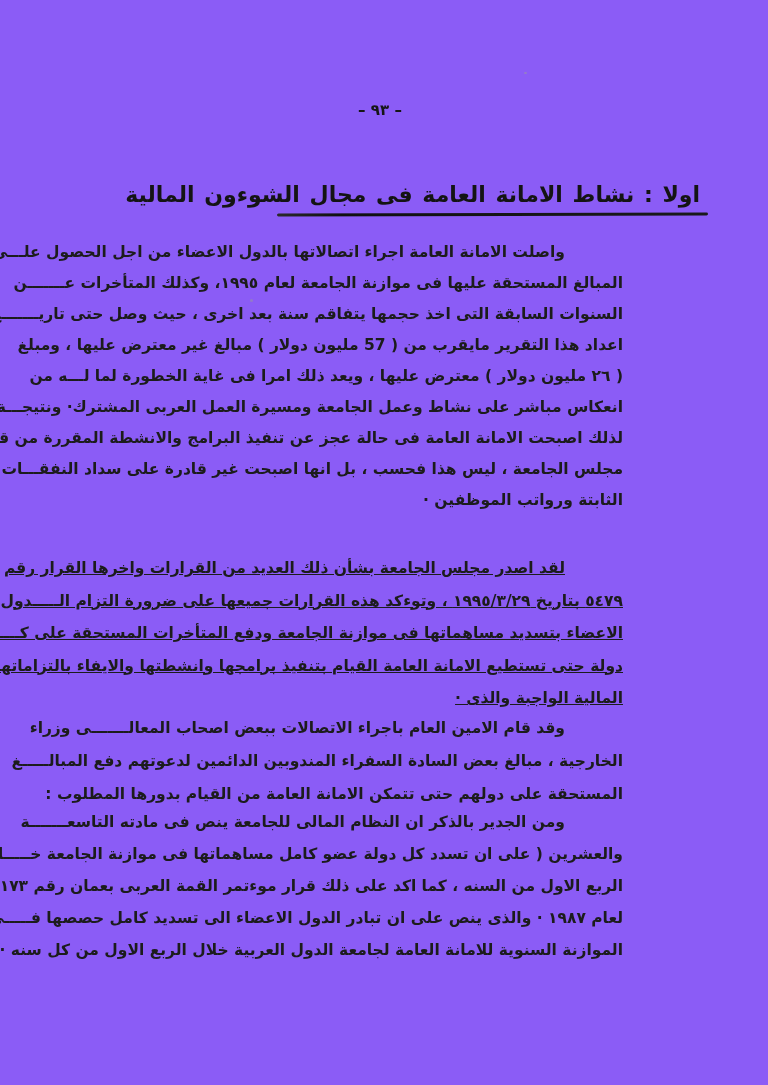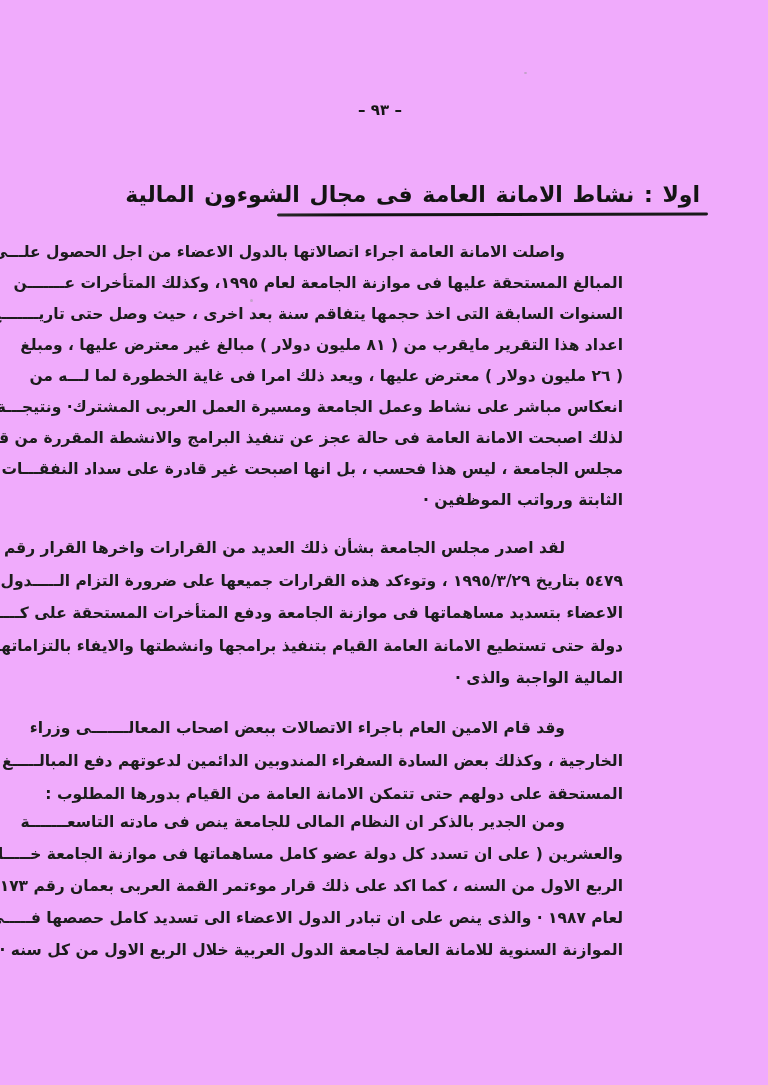--- a/index.html
+++ b/index.html
@@ -5,21 +5,21 @@
   html, body {
     margin: 0;
     padding: 0;
     background: #e8e8e8;
   }
   .page {
     position: relative;
     width: 768px;
     height: 1085px;
     margin: 0 auto;
-    background: #f0abfc;
+    background: #8b5cf6;
     overflow: hidden;
     font-family: "DejaVu Sans", sans-serif;
     color: #1f1f1f;
     direction: rtl;
   }
   .page-number {
     position: absolute;
     top: 101px;
     left: 318px;
     width: 124px;
@@ -62,21 +62,21 @@
   .para .line {
     white-space: nowrap;
     text-align: justify;
     text-align-last: justify;
     overflow: visible;
   }
   .para .line:first-child { text-indent: 58px; }
   .para .line:last-child  { text-align-last: right; }
   .p1 { top: 237px; }
   .p1 .line { height: 31px; line-height: 31px; }
-  .p2 { top: 532px; }
+  .p2 { top: 552px; text-decoration: underline; }
   .p2 .line { height: 32.5px; line-height: 32.5px; }
   .p3 { top: 712px; }
   .p3 .line { height: 33px; line-height: 33px; }
   .p4 { top: 806px; }
   .p4 .line { height: 32px; line-height: 32px; }
   .speckle {
     position: absolute;
     background: #9a9a9a;
     border-radius: 50%;
   }
@@ -91,39 +91,39 @@
   <div class="page-number">– ٩٣ –</div>
 
   <div class="heading">اولا : نشاط الامانة العامة فى مجال الشوءون المالية</div>
 
   <div class="heading-underline"></div>
 
   <div class="para p1">
       <div class="line">واصلت الامانة العامة اجراء اتصالاتها بالدول الاعضاء من اجل الحصول علـــى</div>
       <div class="line">المبالغ المستحقة عليها فى موازنة الجامعة لعام ١٩٩٥، وكذلك المتأخرات عـــــــن</div>
       <div class="line">السنوات السابقة التى اخذ حجمها يتفاقم سنة بعد اخرى ، حيث وصل حتى تاريـــــــخ</div>
-      <div class="line">اعداد هذا التقرير مايقرب من ( ٨١ مليون دولار ) مبالغ غير معترض عليها ، ومبلغ</div>
+      <div class="line">اعداد هذا التقرير مايقرب من ( 57 مليون دولار ) مبالغ غير معترض عليها ، ومبلغ</div>
       <div class="line">( ٢٦ مليون دولار ) معترض عليها ، ويعد ذلك امرا فى غاية الخطورة لما لـــه من</div>
       <div class="line">انعكاس مباشر على نشاط وعمل الجامعة ومسيرة العمل العربى المشترك· ونتيجـــة</div>
       <div class="line">لذلك اصبحت الامانة العامة فى حالة عجز عن تنفيذ البرامج والانشطة المقررة من قبـــــل</div>
       <div class="line">مجلس الجامعة ، ليس هذا فحسب ، بل انها اصبحت غير قادرة على سداد النفقـــات</div>
       <div class="line">الثابتة ورواتب الموظفين ·</div>
     </div>
 
   <div class="para p2">
       <div class="line">لقد اصدر مجلس الجامعة بشأن ذلك العديد من القرارات واخرها القرار رقم</div>
       <div class="line">٥٤٧٩ بتاريخ ١٩٩٥/٣/٢٩ ، وتوءكد هذه القرارات جميعها على ضرورة التزام الـــــدول</div>
       <div class="line">الاعضاء بتسديد مساهماتها فى موازنة الجامعة ودفع المتأخرات المستحقة على كـــــل</div>
       <div class="line">دولة حتى تستطيع الامانة العامة القيام بتنفيذ برامجها وانشطتها والايفاء بالتزاماتها</div>
       <div class="line">المالية الواجبة والذى ·</div>
     </div>
 
   <div class="para p3">
       <div class="line">وقد قام الامين العام باجراء الاتصالات ببعض اصحاب المعالـــــــى وزراء</div>
-      <div class="line">الخارجية ، وكذلك بعض السادة السفراء المندوبين الدائمين لدعوتهم دفع المبالـــــغ</div>
+      <div class="line">الخارجية ، مبالغ بعض السادة السفراء المندوبين الدائمين لدعوتهم دفع المبالـــــغ</div>
       <div class="line">المستحقة على دولهم حتى تتمكن الامانة العامة من القيام بدورها المطلوب :</div>
     </div>
 
   <div class="para p4">
       <div class="line">ومن الجدير بالذكر ان النظام المالى للجامعة ينص فى مادته التاسعـــــــة</div>
       <div class="line">والعشرين ( على ان تسدد كل دولة عضو كامل مساهماتها فى موازنة الجامعة خـــــلال</div>
       <div class="line">الربع الاول من السنه ، كما اكد على ذلك قرار موءتمر القمة العربى بعمان رقم ١٧٣</div>
       <div class="line">لعام ١٩٨٧ · والذى ينص على ان تبادر الدول الاعضاء الى تسديد كامل حصصها فـــــى</div>
       <div class="line">الموازنة السنوية للامانة العامة لجامعة الدول العربية خلال الربع الاول من كل سنه ·</div>
     </div>

